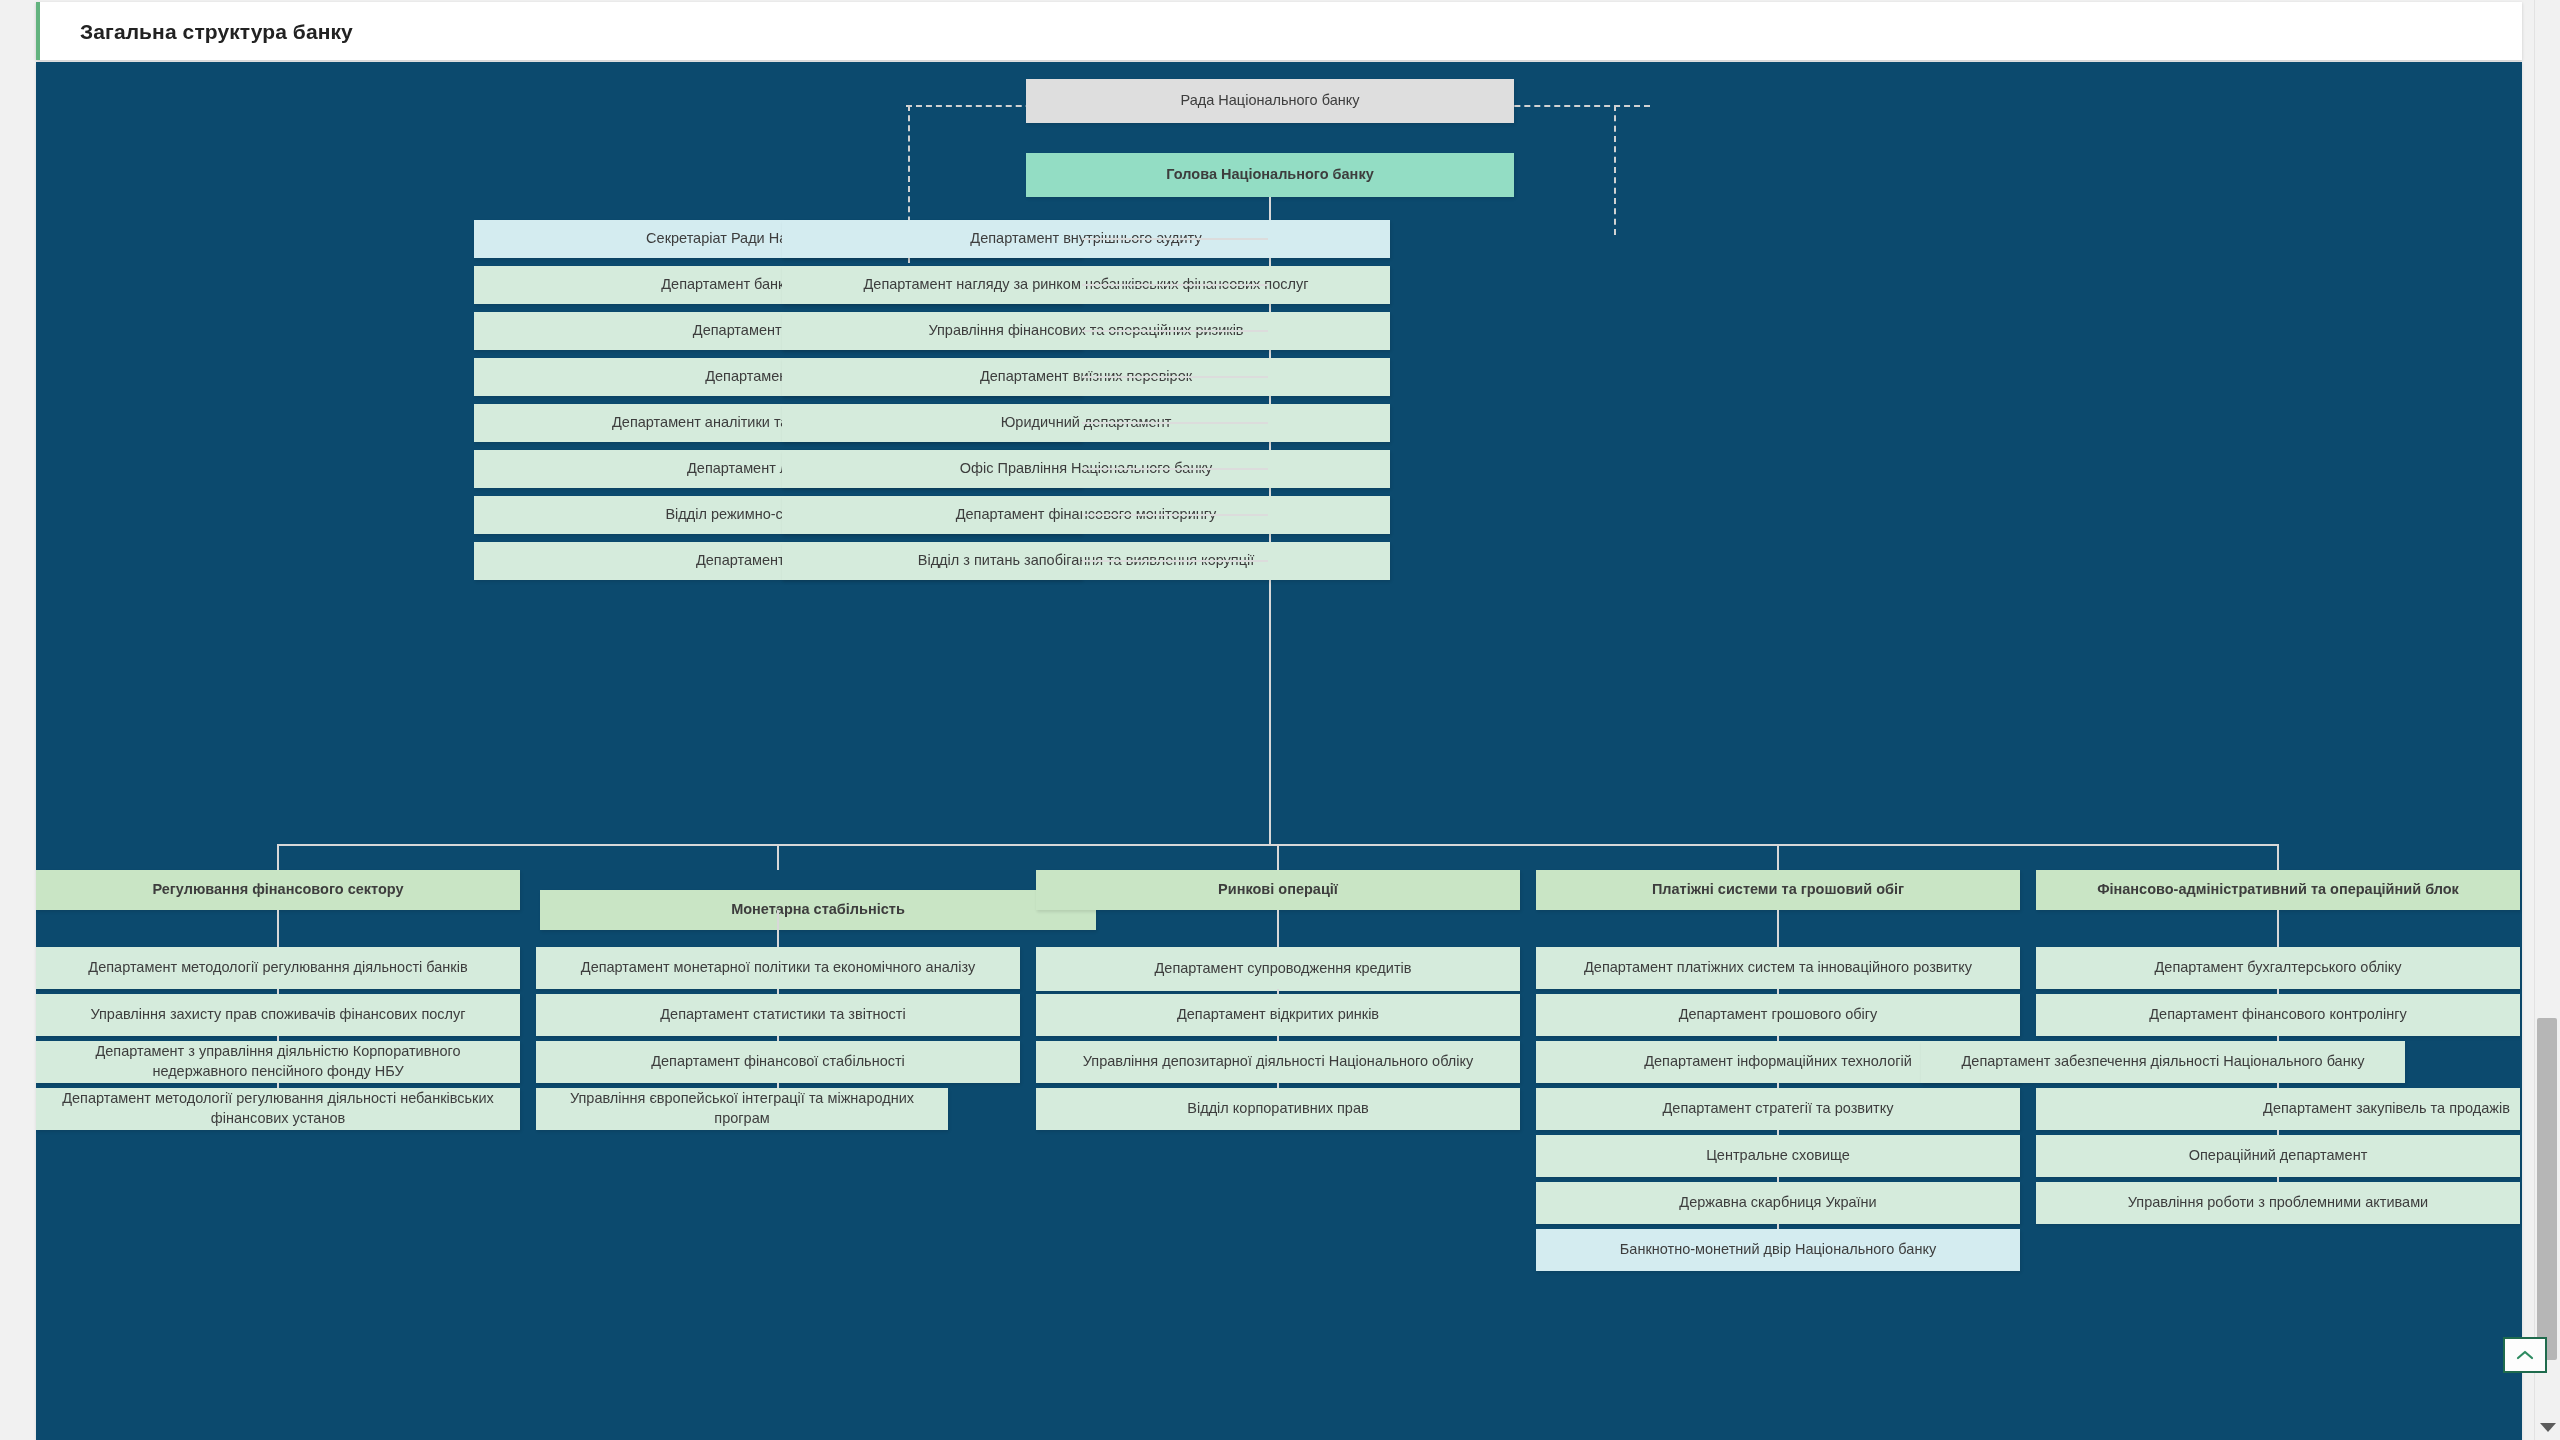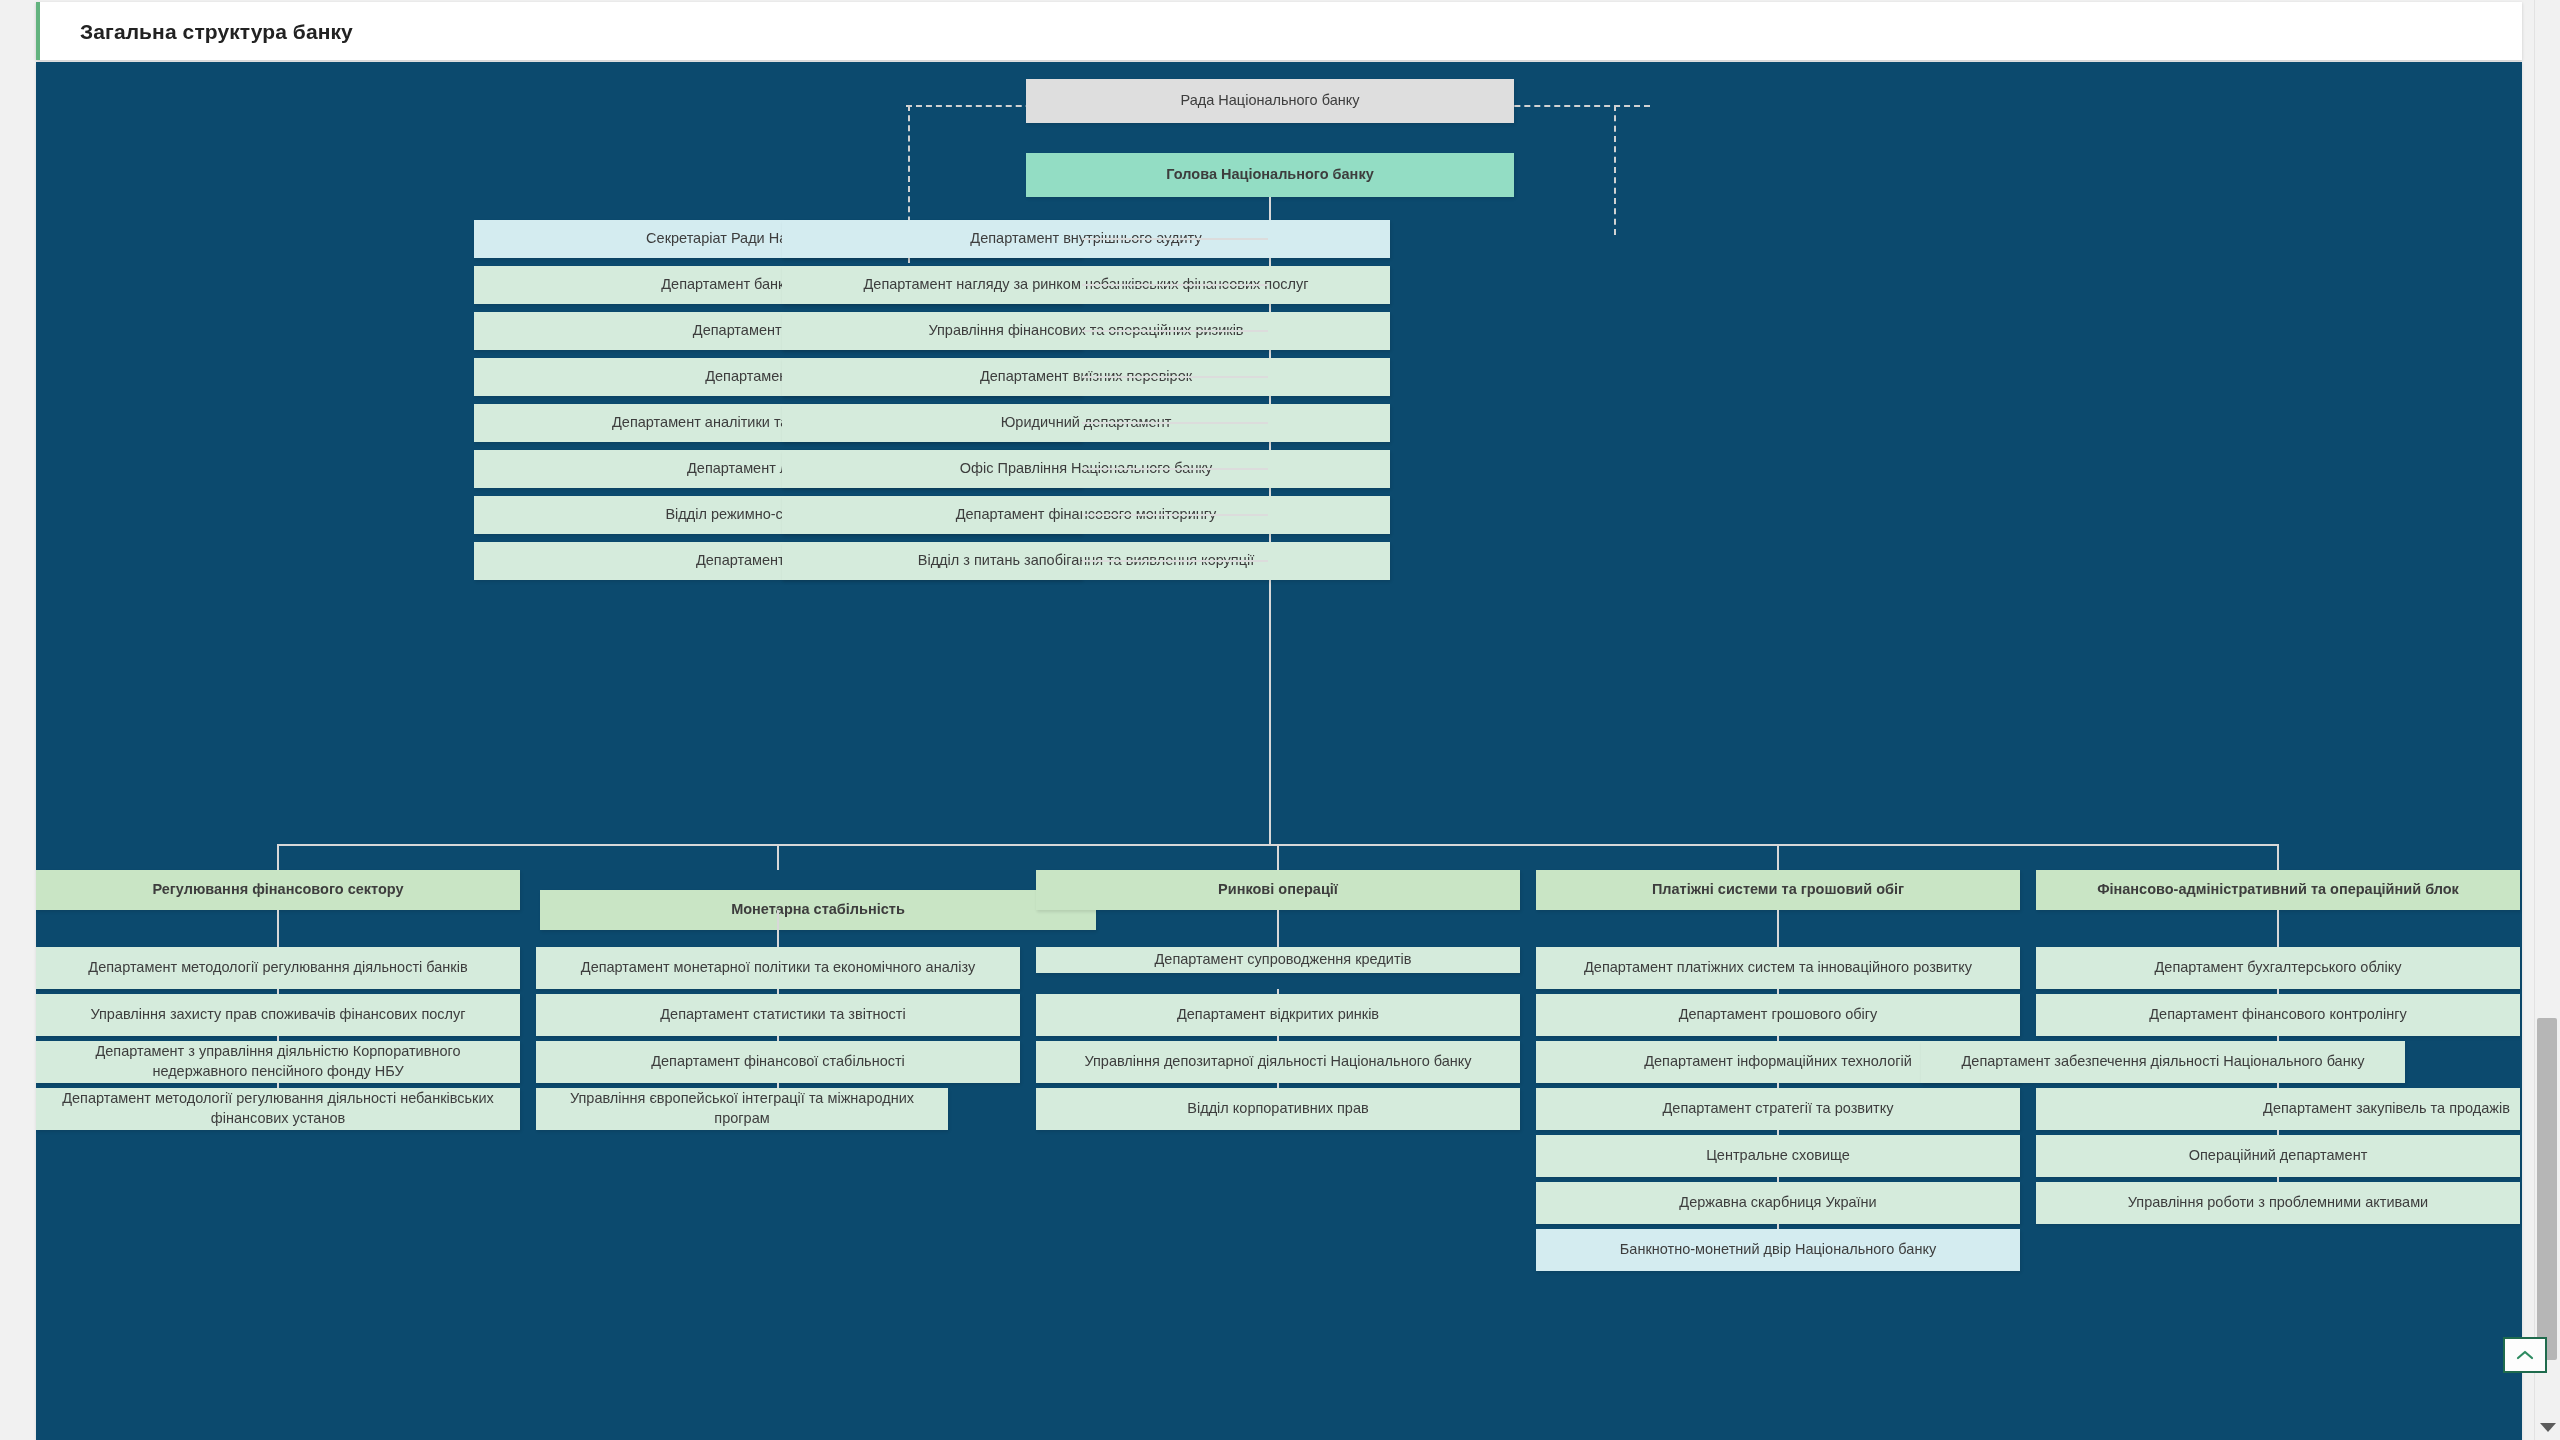--- a/index.html
+++ b/index.html
@@ -219,30 +219,30 @@
       </div>
       <div class="vline" style="left: 741px; top: 927px; height: 5px;"></div>
       <div class="node n-green" style="left: 500px; top: 979px; width: 484px; height: 42px;">
         <span>Департамент фінансової стабільності</span>
       </div>
       <div class="vline" style="left: 741px; top: 974px; height: 5px;"></div>
       <div class="node n-green" style="left: 500px; top: 1026px; width: 412px; height: 42px;">
         <span>Управління європейської інтеграції та міжнародних програм</span>
       </div>
       <div class="vline" style="left: 741px; top: 1021px; height: 5px;"></div>
-      <div class="node n-green" style="left: 1000px; top: 885px; width: 484px; height: 26px; padding-left: 20px;">
+      <div class="node n-green" style="left: 1000px; top: 885px; width: 484px; height: 44px; padding-left: 20px;">
         <span>Департамент супроводження кредитів</span>
       </div>
       <div class="vline" style="left: 1241px; top: 848px; height: 37px;"></div>
       <div class="node n-green" style="left: 1000px; top: 932px; width: 484px; height: 42px;">
         <span>Департамент відкритих ринків</span>
       </div>
       <div class="vline" style="left: 1241px; top: 927px; height: 5px;"></div>
       <div class="node n-green" style="left: 1000px; top: 979px; width: 484px; height: 42px;">
-        <span>Управління депозитарної діяльності Національного банку</span>
+        <span>Управління депозитарної діяльності Національного обліку</span>
       </div>
       <div class="vline" style="left: 1241px; top: 974px; height: 5px;"></div>
       <div class="node n-green" style="left: 1000px; top: 1026px; width: 484px; height: 42px;">
         <span>Відділ корпоративних прав</span>
       </div>
       <div class="vline" style="left: 1241px; top: 1021px; height: 5px;"></div>
       <div class="node n-green" style="left: 1500px; top: 885px; width: 484px; height: 42px;">
         <span>Департамент платіжних систем та інноваційного розвитку</span>
       </div>
       <div class="vline" style="left: 1741px; top: 848px; height: 37px;"></div>

